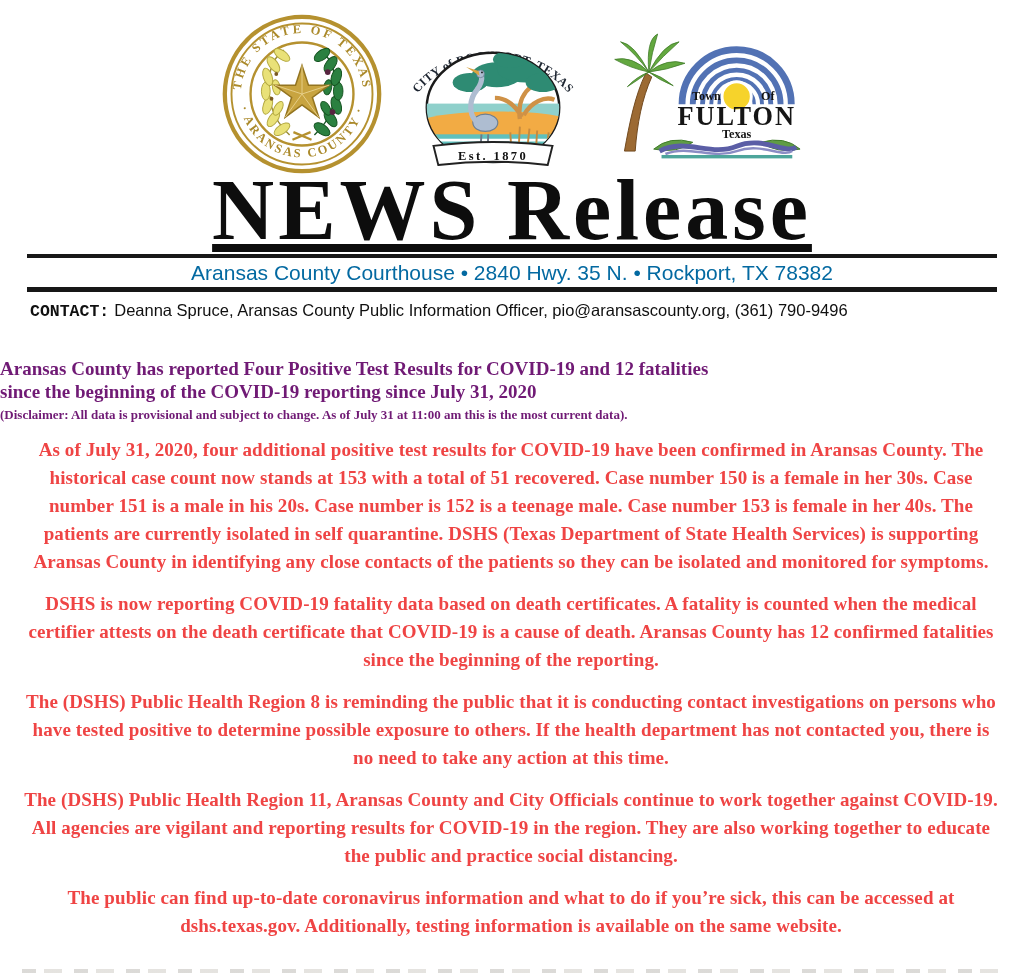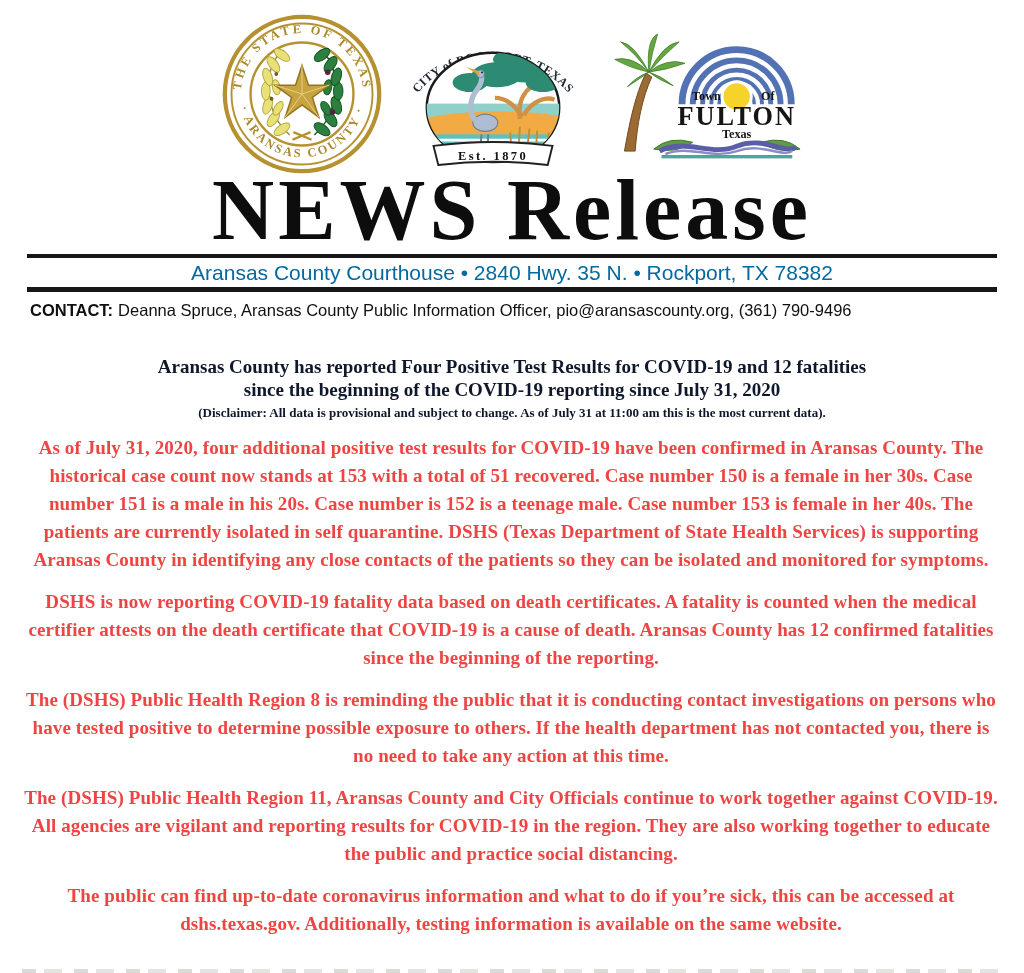--- a/index.html
+++ b/index.html
@@ -4,30 +4,30 @@
 <style>
   html,body{margin:0;padding:0;background:#ffffff;}
   .page{position:relative;width:1024px;height:973px;overflow:hidden;background:#fff;color:#0a0a0a;}
 
   
   .logos{display:flex;justify-content:center;align-items:center;gap:14px;padding-top:10px;height:168px;}
   .logos svg{display:block;}
 
   
   .title{margin:-6px 0 0;text-align:center;
-         font:bold 86px/76px "Liberation Serif", serif;letter-spacing:4px;color:#0d0d0d;}
+         font:bold 86px/76px "Liberation Serif", serif;letter-spacing:4px;color:#0d0d0d;text-decoration:underline;}
   .rule{height:4px;background:#171717;margin:6px 27px 0;}
   .rule-bottom{height:5px;margin-top:0;}
   .address{text-align:center;font:400 21px/29px "Liberation Sans", sans-serif;color:#0369a1;}
   .contact{margin:7px 30px 0;font:400 16.5px/22px "Liberation Sans", sans-serif;color:#101010;white-space:nowrap;}
-  .contact-label{font-weight:bold;margin-right:5px;}
-
-  
-  .headline{margin-top:34px;text-align:center;
-            font:bold 19px/23px "Liberation Serif", serif;color:#0f172a;}
+  .contact-label{font-weight:bold;margin-right:5px;font-family:Liberation Mono, monospace;}
+
+  
+  .headline{margin-top:34px;
+            font:bold 19px/23px "Liberation Serif", serif;color:#701a75;}
   .headline .disclaimer{font-size:13px;}
 
   
   .doc{margin:10px 24px 0 22px;}
   .doc p{margin:14px 0 0;font:bold 19px/28px "Liberation Serif", serif;color:#ef4444;letter-spacing:0.1px;text-align:center;}
   .doc p:first-child{margin-top:0;}
 
   
   .cutoff{position:absolute;left:22px;right:24px;bottom:0;height:4px;opacity:.35;
           background:repeating-linear-gradient(90deg,#9a968e 0 14px,transparent 14px 22px,#b5b0a6 22px 40px,transparent 40px 52px);}

